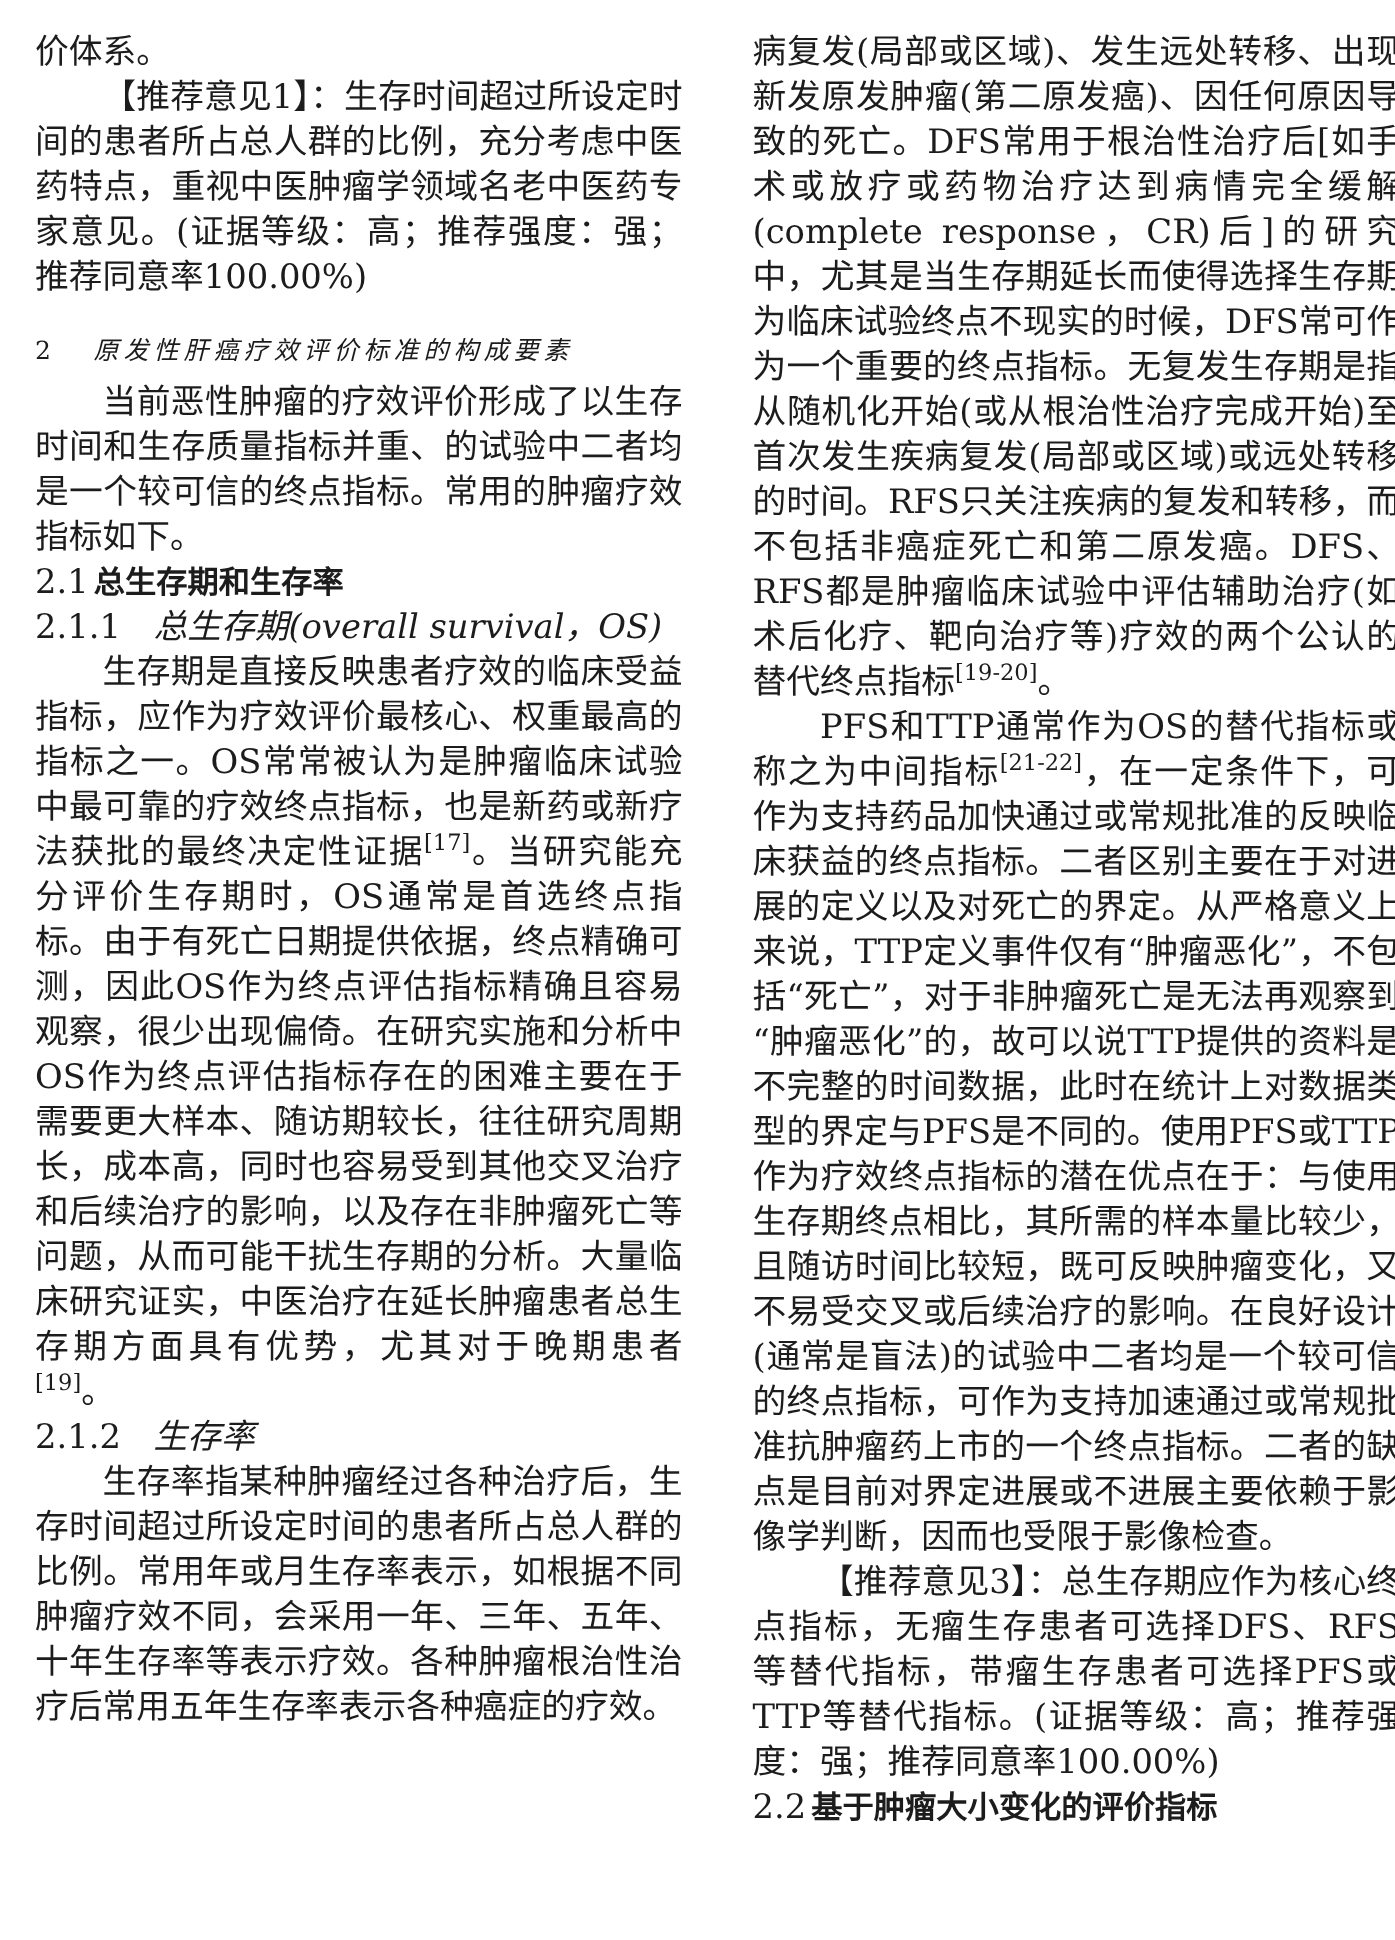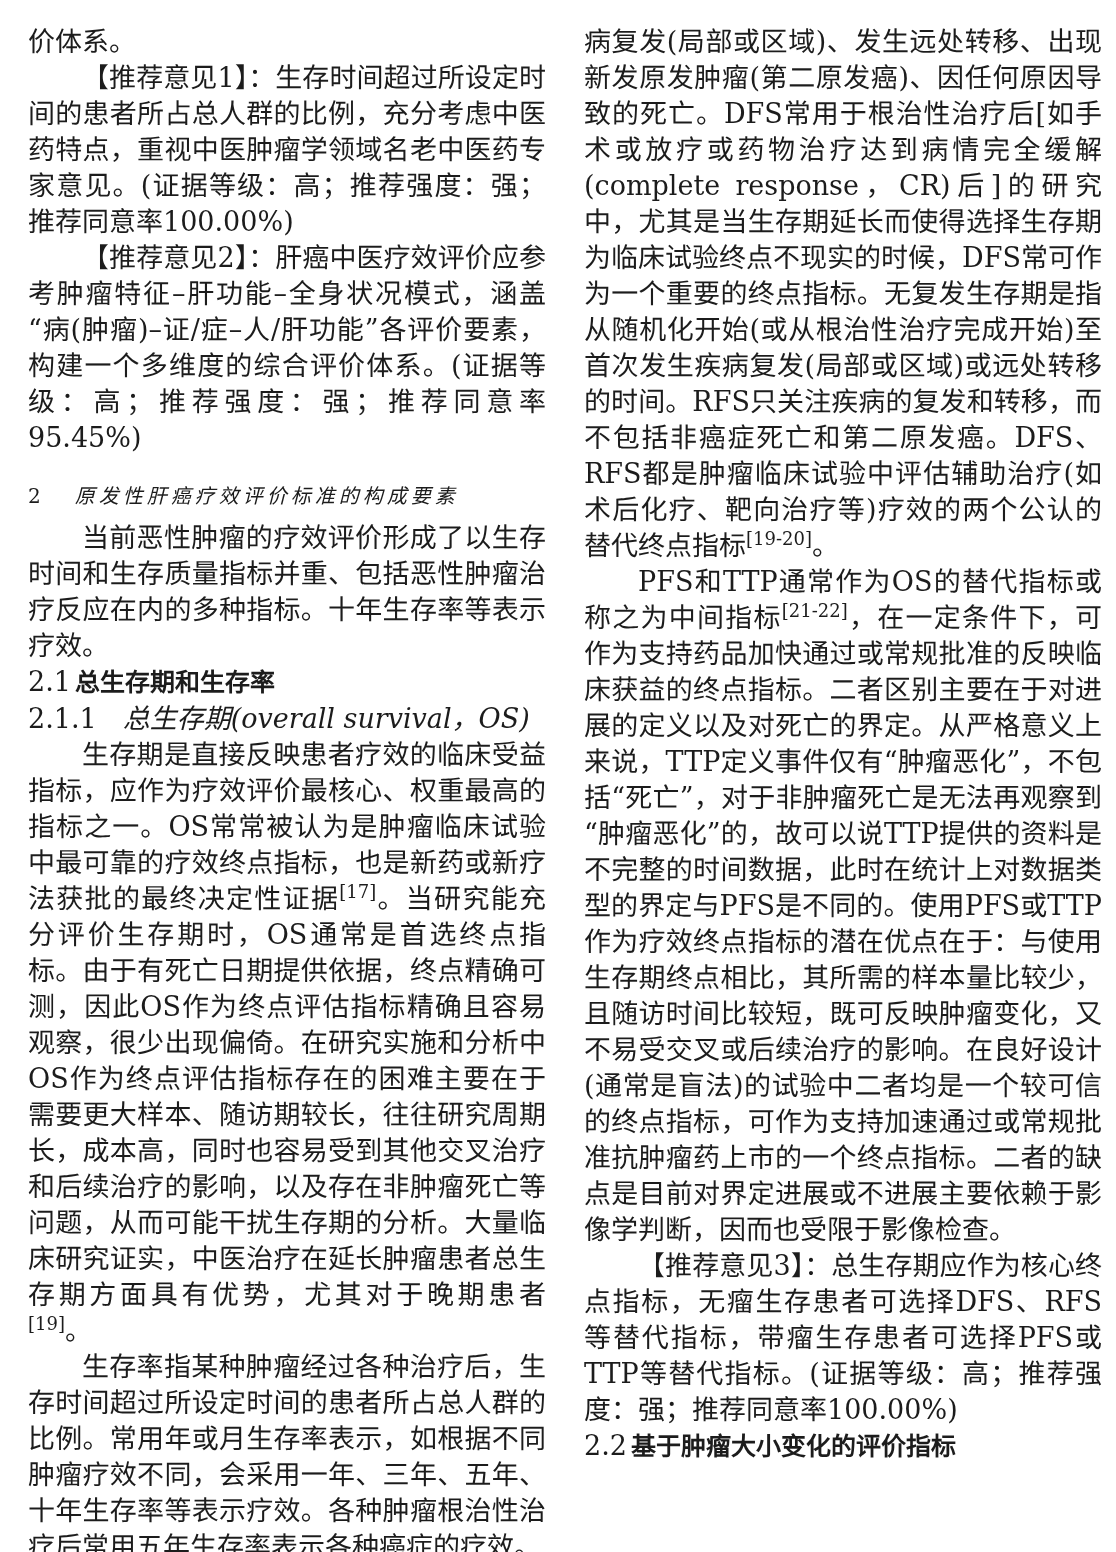--- a/index.html
+++ b/index.html
@@ -2,21 +2,21 @@
 <html lang="zh-CN"><head>
 <meta charset="utf-8">
 <style>
   html,body{margin:0;padding:0;background:#e8e8e8;}
   .page{
     width:1116px;height:1552px;
     background:#ffffff;
     box-sizing:border-box;
     padding:24px 16px 0 28px;
     display:flex;
-    gap:38px;
+    gap:56px;
     overflow:hidden;
     font-family:"DejaVu Serif","Liberation Serif",serif;
     color:#1c1c1c;
   }
   .column{
     flex:0 0 518px;
     width:518px;
     font-size:27px;
     line-height:36px;
     text-align:justify;
@@ -51,26 +51,26 @@
   .heading3 .h-num{margin-right:26px;}
   .heading3 .h-title{font-style:italic;}
 </style>
 </head>
 <body>
 
 <div class="page">
   <div class="column">
       <p class="para">价体系。</p>
       <p class="para indent">【推荐意见1】：生存时间超过所设定时间的患者所占总人群的比例，充分考虑中医药特点，重视中医肿瘤学领域名老中医药专家意见。(证据等级：高；推荐强度：强；推荐同意率100.00%)</p>
-      <p class="para indent">【推荐意见2】：肝癌中医疗效评价应参考肿瘤特征–肝功能–全身状况模式，涵盖“病(肿瘤)–证/症–人/肝功能”各评价要素，构建一个多维度的综合评价体系。(证据等级：高；推荐强度：强；推荐同意率95.45%)</p>
       <div class="heading1"><span class="h-num">2</span><span class="h-title">原发性肝癌疗效评价标准的构成要素</span></div>
-      <p class="para indent">当前恶性肿瘤的疗效评价形成了以生存时间和生存质量指标并重、包括恶性肿瘤治疗反应在内的多种指标。十年生存率等表示疗效。</p>
+      <p class="para indent">当前恶性肿瘤的疗效评价形成了以生存时间和生存质量指标并重、的试验中二者均是一个较可信的终点指标。常用的肿瘤疗效指标如下。</p>
       <div class="heading2"><span class="h-num">2.1</span><span class="h-title">总生存期和生存率</span></div>
       <div class="heading3"><span class="h-num">2.1.1</span><span class="h-title">总生存期(overall survival，OS)</span></div>
       <p class="para indent">生存期是直接反映患者疗效的临床受益指标，应作为疗效评价最核心、权重最高的指标之一。OS常常被认为是肿瘤临床试验中最可靠的疗效终点指标，也是新药或新疗法获批的最终决定性证据<sup class="ref">[17]</sup>。当研究能充分评价生存期时，OS通常是首选终点指标。由于有死亡日期提供依据，终点精确可测，因此OS作为终点评估指标精确且容易观察，很少出现偏倚。在研究实施和分析中OS作为终点评估指标存在的困难主要在于需要更大样本、随访期较长，往往研究周期长，成本高，同时也容易受到其他交叉治疗和后续治疗的影响，以及存在非肿瘤死亡等问题，从而可能干扰生存期的分析。大量临床研究证实，中医治疗在延长肿瘤患者总生存期方面具有优势，尤其对于晚期患者<sup class="ref">[19]</sup>。</p>
+      <div class="heading3"><span class="h-num">2.1.2</span><span class="h-title">生存率</span></div>
       <p class="para indent">生存率指某种肿瘤经过各种治疗后，生存时间超过所设定时间的患者所占总人群的比例。常用年或月生存率表示，如根据不同肿瘤疗效不同，会采用一年、三年、五年、十年生存率等表示疗效。各种肿瘤根治性治疗后常用五年生存率表示各种癌症的疗效。</p>
     </div>
   <div class="column">
       <p class="para">病复发(局部或区域)、发生远处转移、出现新发原发肿瘤(第二原发癌)、因任何原因导致的死亡。DFS常用于根治性治疗后[如手术或放疗或药物治疗达到病情完全缓解(complete response，CR)后]的研究中，尤其是当生存期延长而使得选择生存期为临床试验终点不现实的时候，DFS常可作为一个重要的终点指标。无复发生存期是指从随机化开始(或从根治性治疗完成开始)至首次发生疾病复发(局部或区域)或远处转移的时间。RFS只关注疾病的复发和转移，而不包括非癌症死亡和第二原发癌。DFS、RFS都是肿瘤临床试验中评估辅助治疗(如术后化疗、靶向治疗等)疗效的两个公认的替代终点指标<sup class="ref">[19-20]</sup>。</p>
       <p class="para indent">PFS和TTP通常作为OS的替代指标或称之为中间指标<sup class="ref">[21-22]</sup>，在一定条件下，可作为支持药品加快通过或常规批准的反映临床获益的终点指标。二者区别主要在于对进展的定义以及对死亡的界定。从严格意义上来说，TTP定义事件仅有“肿瘤恶化”，不包括“死亡”，对于非肿瘤死亡是无法再观察到“肿瘤恶化”的，故可以说TTP提供的资料是不完整的时间数据，此时在统计上对数据类型的界定与PFS是不同的。使用PFS或TTP作为疗效终点指标的潜在优点在于：与使用生存期终点相比，其所需的样本量比较少，且随访时间比较短，既可反映肿瘤变化，又不易受交叉或后续治疗的影响。在良好设计(通常是盲法)的试验中二者均是一个较可信的终点指标，可作为支持加速通过或常规批准抗肿瘤药上市的一个终点指标。二者的缺点是目前对界定进展或不进展主要依赖于影像学判断，因而也受限于影像检查。</p>
       <p class="para indent">【推荐意见3】：总生存期应作为核心终点指标，无瘤生存患者可选择DFS、RFS等替代指标，带瘤生存患者可选择PFS或TTP等替代指标。(证据等级：高；推荐强度：强；推荐同意率100.00%)</p>
       <div class="heading2"><span class="h-num">2.2</span><span class="h-title">基于肿瘤大小变化的评价指标</span></div>
     </div>
 </div>
 

